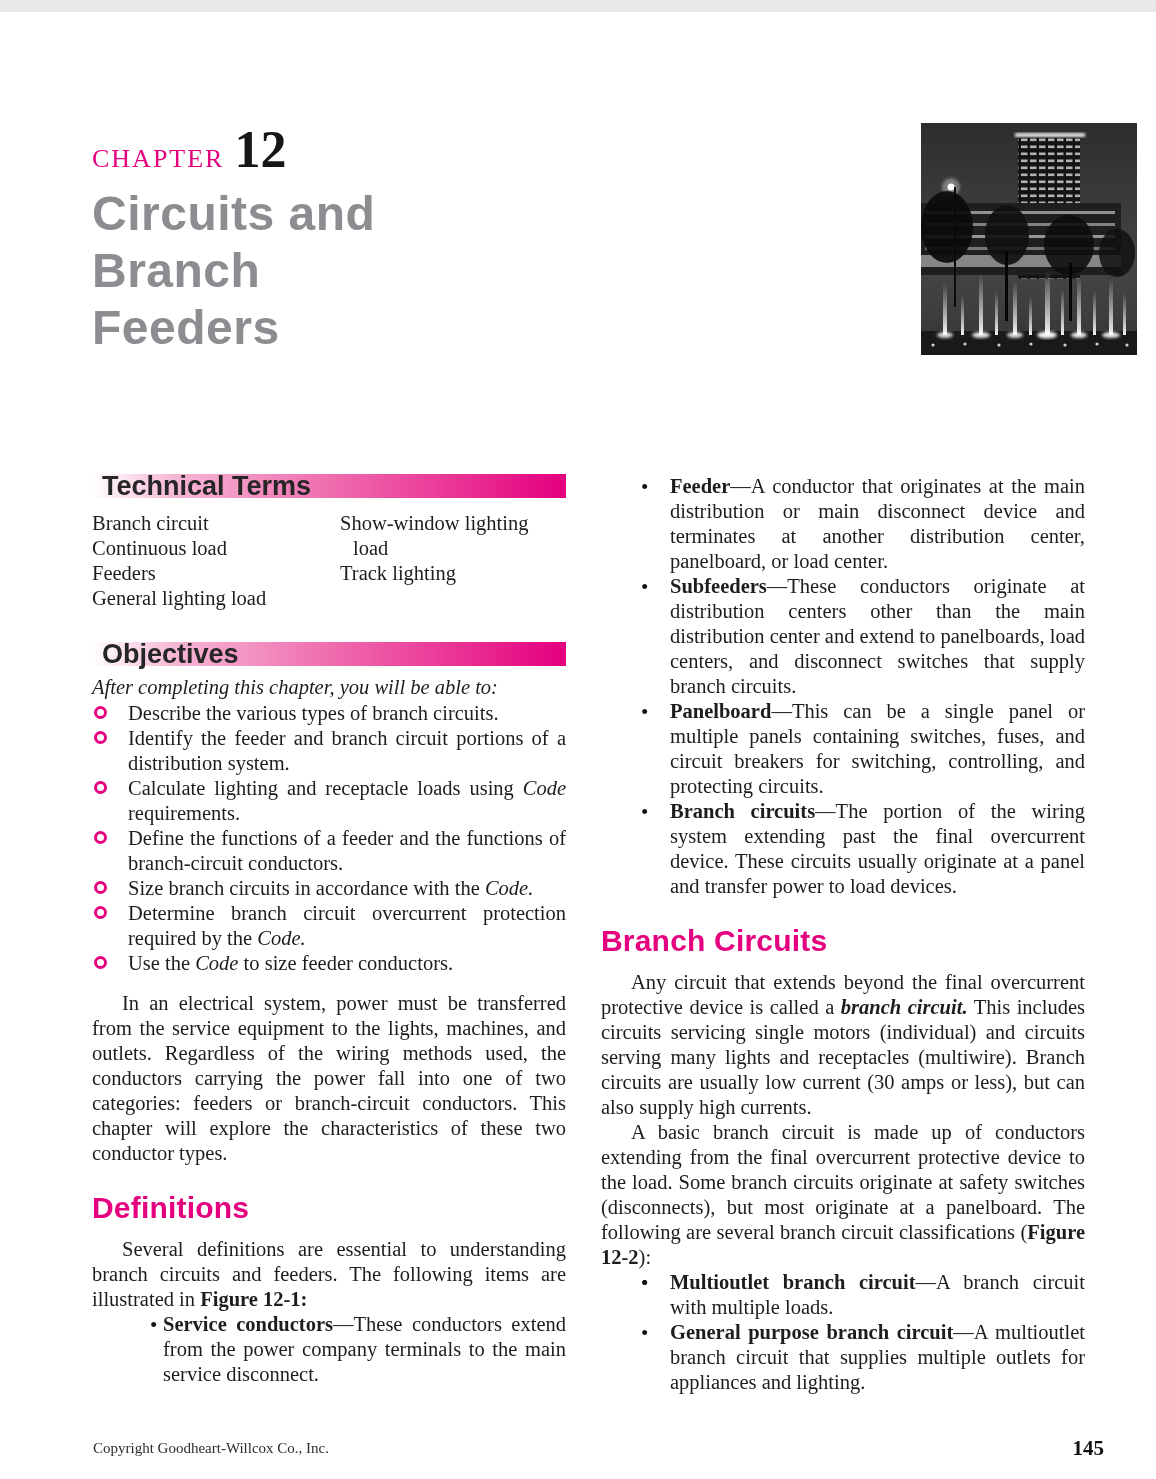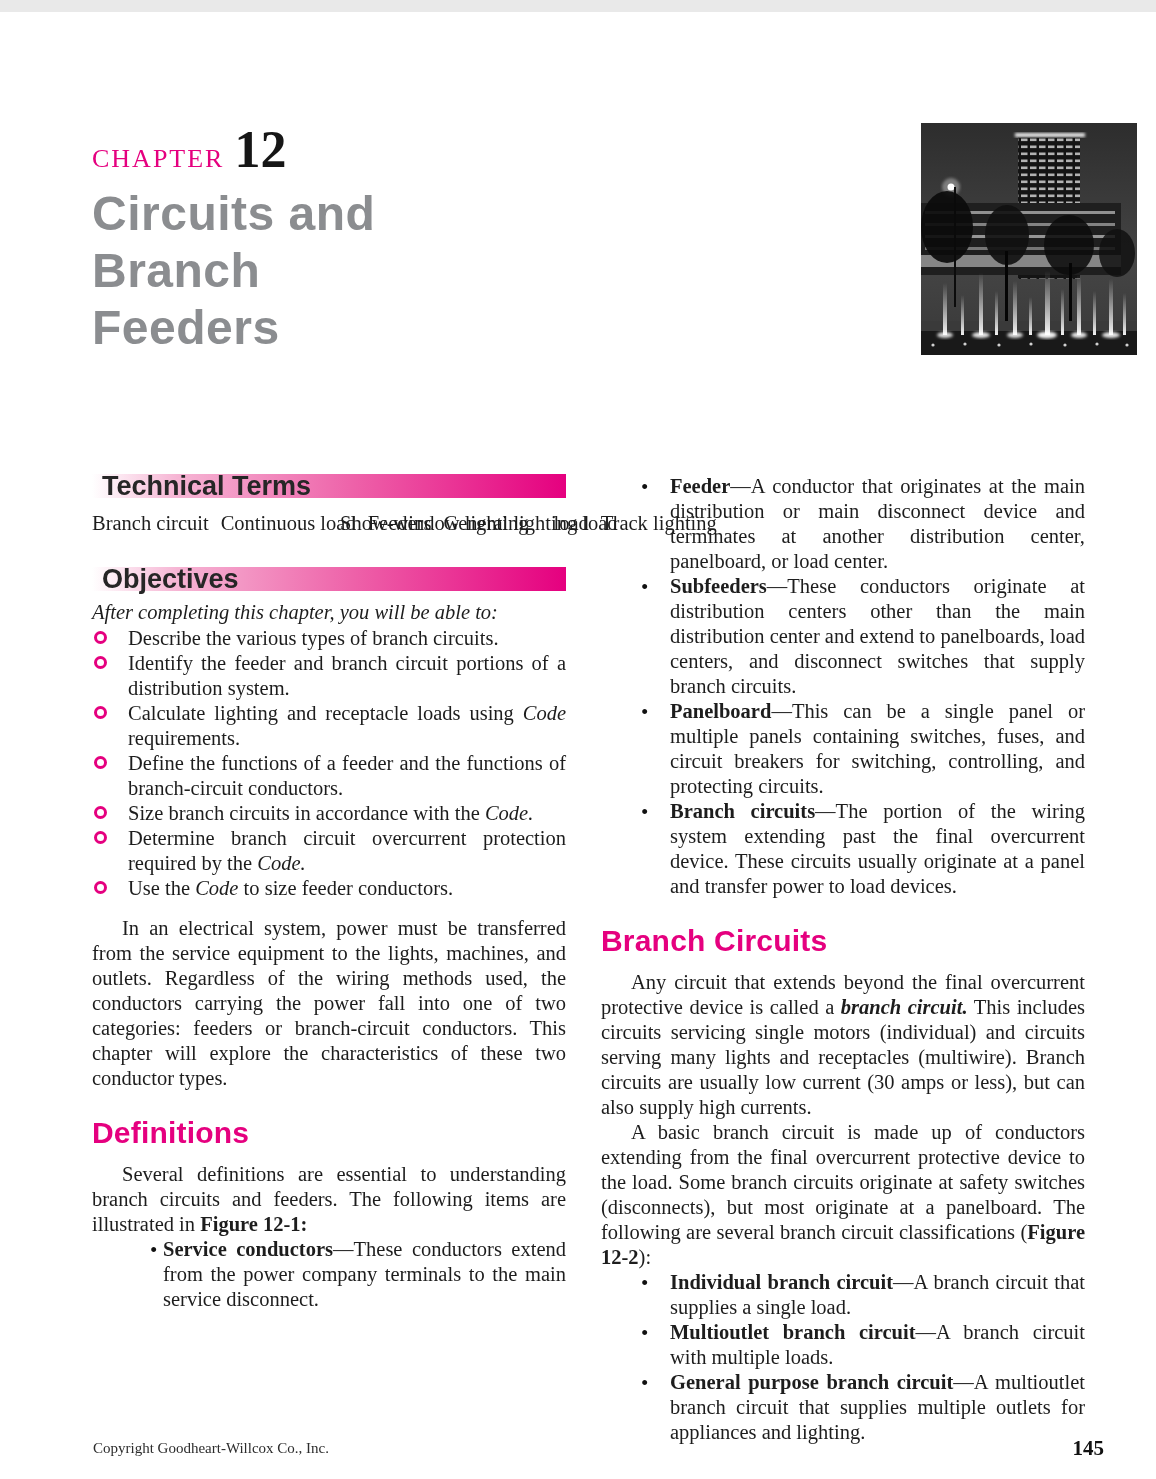--- a/index.html
+++ b/index.html
@@ -25,21 +25,21 @@
   .col-left{left:92px;width:474px;}
   .col-right{left:601px;width:484px;}
   
   .bar{
     height:24px;display:flex;align-items:center;padding-left:10px;box-sizing:border-box;
     background:linear-gradient(90deg,#ffffff 0%,#f6b5d4 18%,#ee62a9 55%,#e5007f 100%);
     font-family:"Liberation Sans","DejaVu Sans",sans-serif;font-weight:700;font-size:27px;color:#262626;
   }
   
   .terms{margin-top:13px;margin-bottom:31px;display:grid;grid-template-columns:248px 1fr;}
-  .terms .tcol{display:flex;flex-direction:row;gap:12px;}
+  .terms .tcol{display:flex;flex-direction:column;}
   .term-line{white-space:nowrap;}
   .term-line.indent{padding-left:13px;}
   
   .obj-intro{font-style:italic;margin-top:9px;}
   ul.objectives{list-style:none;margin:1px 0 0 0;padding:0;}
   ul.objectives li{position:relative;padding-left:36px;text-align:justify;}
   .ring{
     position:absolute;left:2px;top:5px;width:13px;height:13px;border:3.2px solid #e5007f;border-radius:50%;
     box-sizing:border-box;display:inline-block;
   }
@@ -223,21 +223,21 @@
       <li><span class="dot">•</span><span><span class="b">Panelboard</span><span>—This can be a single panel or multiple panels containing switches, fuses, and circuit breakers for switching, controlling, and protecting circuits.</span></span></li>
       <li><span class="dot">•</span><span><span class="b">Branch circuits</span><span>—The portion of the wiring system extending past the final overcurrent device. These circuits usually originate at a panel and transfer power to load devices.</span></span></li>
     </ul>
 
     <div class="section-heading">Branch Circuits</div>
 
     <p class="para mt"><span>Any circuit that extends beyond the final overcurrent protective device is called a </span><span class="bi">branch circuit.</span><span> This includes circuits servicing single motors (individual) and circuits serving many lights and receptacles (multiwire). Branch circuits are usually low current (30 amps or less), but can also supply high currents.</span></p>
     <p class="para"><span>A basic branch circuit is made up of conductors extending from the final overcurrent protective device to the load. Some branch circuits originate at safety switches (disconnects), but most originate at a panelboard. The following are several branch circuit classifications (</span><span class="b">Figure 12-2</span><span>):</span></p>
 
     <ul class="dots">
-      <li><span class="dot">•</span><span><span class="b">Individual branch circuit</span><span>—A branch circuit that supplies a single load.</span></span></li>
+      <li><span class="dot">•</span></li>
       <li><span class="dot">•</span><span><span class="b">Multioutlet branch circuit</span><span>—A branch circuit with multiple loads.</span></span></li>
       <li><span class="dot">•</span><span><span class="b">General purpose branch circuit</span><span>—A multioutlet branch circuit that supplies multiple outlets for appliances and lighting.</span></span></li>
     </ul>
   </div>
 
   <div class="footer-copy">Copyright Goodheart-Willcox Co., Inc.</div>
   <div class="footer-page">145</div>
 
 </div>
 

